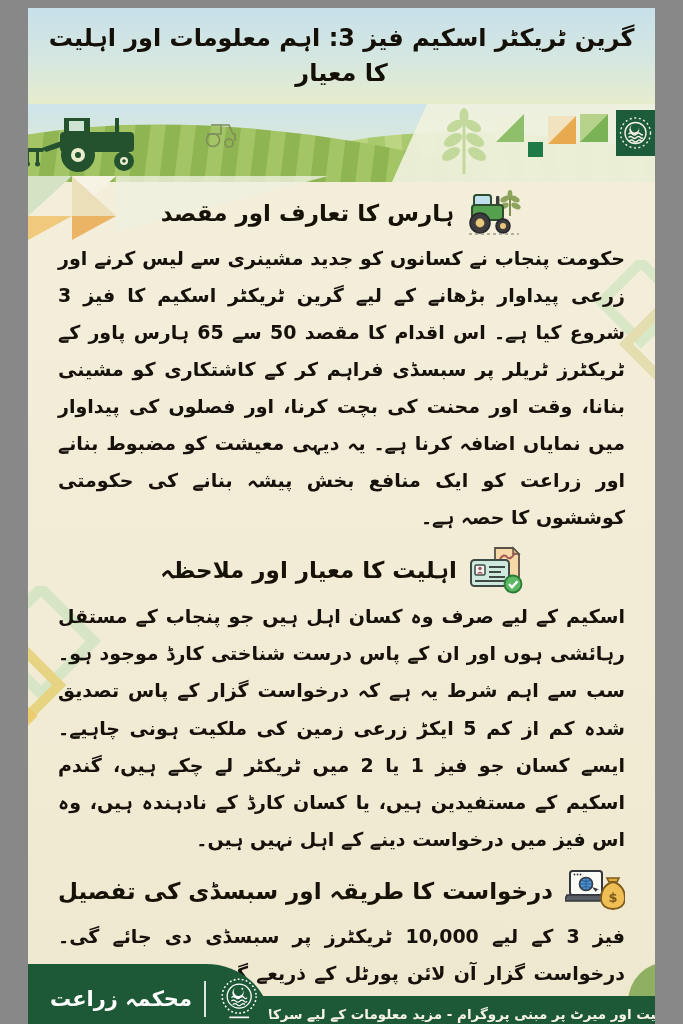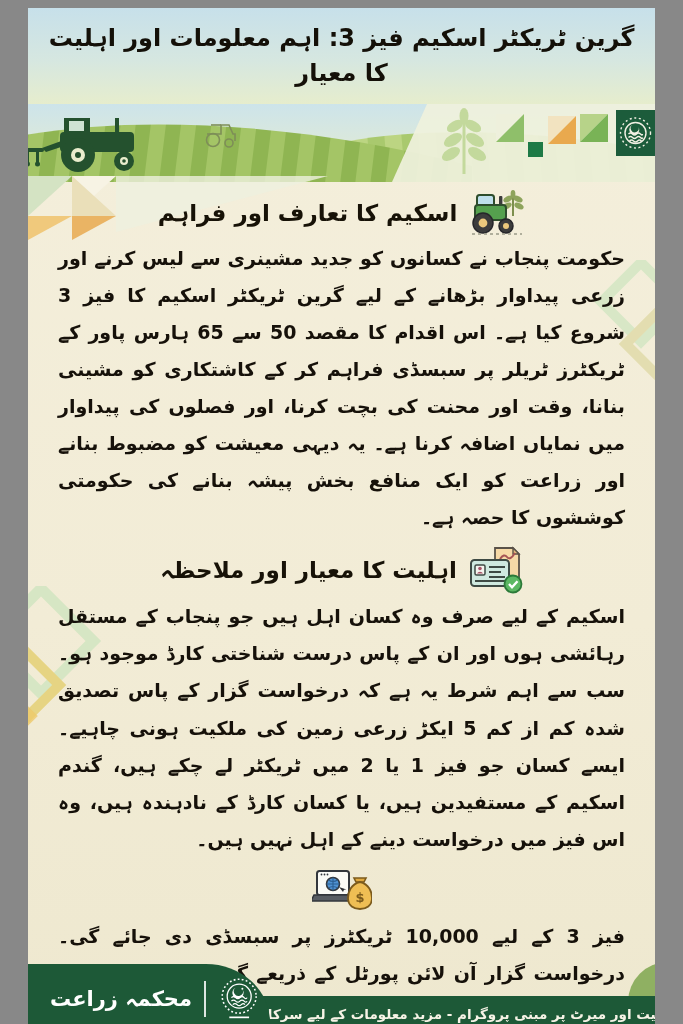--- a/index.html
+++ b/index.html
@@ -212,21 +212,21 @@
           </g>
           <rect x="30" y="6" width="3.4" height="12" rx="1" fill="#3c3c3c"></rect>
           <rect x="8" y="5" width="17" height="14" rx="2.5" fill="#bfe0ec" stroke="#2e4d2c" stroke-width="2"></rect>
           <rect x="6" y="15" width="31" height="15" rx="3" fill="#55a04e" stroke="#2e4d2c" stroke-width="2"></rect>
           <circle cx="14" cy="33" r="10" fill="#3c3c3c" stroke="#26262a" stroke-width="1.5"></circle>
           <circle cx="14" cy="33" r="4.4" fill="#ecc87c"></circle>
           <circle cx="37" cy="36" r="7" fill="#3c3c3c" stroke="#26262a" stroke-width="1.5"></circle>
           <circle cx="37" cy="36" r="3" fill="#ecc87c"></circle>
           <path d="M3,44 h50" stroke="#9a9a88" stroke-width="1.6" stroke-dasharray="3 3"></path>
         </svg>
-        <span class="h-text">اسکیم کا تعارف اور فراہم</span>
+        <span class="h-text">ہارس کا تعارف اور مقصد</span>
       </div>
       <p class="section-body">حکومت پنجاب نے کسانوں کو جدید مشینری سے لیس کرنے اور زرعی پیداوار بڑھانے کے لیے گرین ٹریکٹر اسکیم کا فیز 3 شروع کیا ہے۔ اس اقدام کا مقصد 50 سے 65 ہارس پاور کے ٹریکٹرز ٹریلر پر سبسڈی فراہم کر کے کاشتکاری کو مشینی بنانا، وقت اور محنت کی بچت کرنا، اور فصلوں کی پیداوار میں نمایاں اضافہ کرنا ہے۔ یہ دیہی معیشت کو مضبوط بنانے اور زراعت کو ایک منافع بخش پیشہ بنانے کی حکومتی کوششوں کا حصہ ہے۔</p>
     </div>
 
     <div class="section">
       <div class="section-heading">
         <svg class="h-icon" width="54" height="48" viewBox="0 0 54 48">
           <g>
             <path d="M26,2 h18 l6,6 v24 h-24 Z" fill="#f6d9a6" stroke="#5a5248" stroke-width="1.8"></path>
             <path d="M44,2 l6,6 h-6 Z" fill="#e8bd7f" stroke="#5a5248" stroke-width="1.4"></path>
@@ -255,20 +255,21 @@
           <circle cx="21" cy="16" r="6.5" fill="#4f92d2" stroke="#33373c" stroke-width="1.6"></circle>
           <path d="M14.5,16 h13 M21,9.5 v13 M16.5,12 q4.5,3 9,0 M16.5,20 q4.5,-3 9,0" stroke="#2b5e92" stroke-width="1.1" fill="none"></path>
           <path d="M27,19 l4,5 1,-2.2 2.4,-0.4 Z" fill="#2e3136"></path>
           <path d="M2,27 h38 l3,6 h-44 Z" fill="#585d63" stroke="#33373c" stroke-width="1.5"></path>
           <g>
             <path d="M44,14 h8 l2,-4 h-12 Z" fill="#e0a93f" stroke="#7c5b1c" stroke-width="1.6"></path>
             <path d="M48,14 c-9,2 -12,10 -12,16 c0,8 6,11 12,11 c6,0 12,-3 12,-11 c0,-6 -3,-14 -12,-16 Z" fill="#efbe54" stroke="#7c5b1c" stroke-width="1.8"></path>
             <text x="48" y="34" text-anchor="middle" font-size="13" font-weight="bold" fill="#7c5b1c" font-family="DejaVu Sans, sans-serif">$</text>
           </g>
         </svg>
+        <span class="h-text">درخواست کا طریقہ اور سبسڈی کی تفصیل</span>
       </div>
       <p class="section-body">فیز 3 کے لیے 10,000 ٹریکٹرز پر سبسڈی دی جائے گی۔ درخواست گزار آن لائن پورٹل کے ذریعے گھر بیٹھے درخواست جمع کرا سکتے ہیں۔ کامیاب کسانوں کا انتخاب شفاف ڈیجیٹل قرعہ اندازی کے ذریعے کیا جائے گا۔ منتخب ہونے والے کسان کو ٹریکٹر کی کل قیمت میں سے 5 لاکھ روپے اور دیگر فیسوں کا اپنا حصہ جمع کرانا ہوگا، جبکہ باقی رقم حکومت سبسڈی کے طور پر ادا کرے گی۔ ٹریکٹر تین سال تک فروخت یا منتقل نہیں کیا جاسکتا۔</p>
     </div>
   </div>
 
   <div class="footer">
     <div class="footer-band">
       <span class="footer-note">شفافیت اور میرٹ پر مبنی پروگرام - مزید معلومات کے لیے سرکاری ویب سائٹ ملاحظہ کریں۔</span>
     </div>
     <div class="footer-left">

